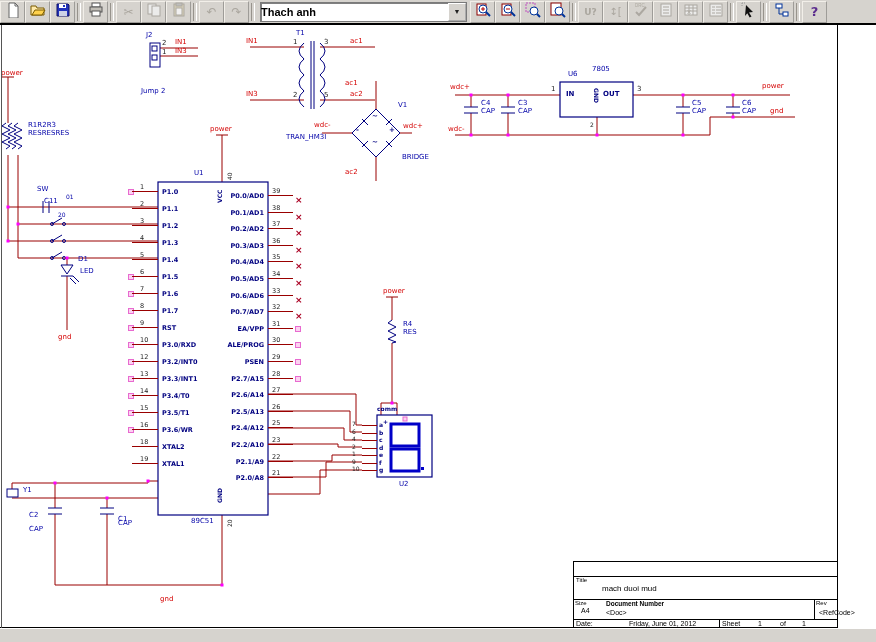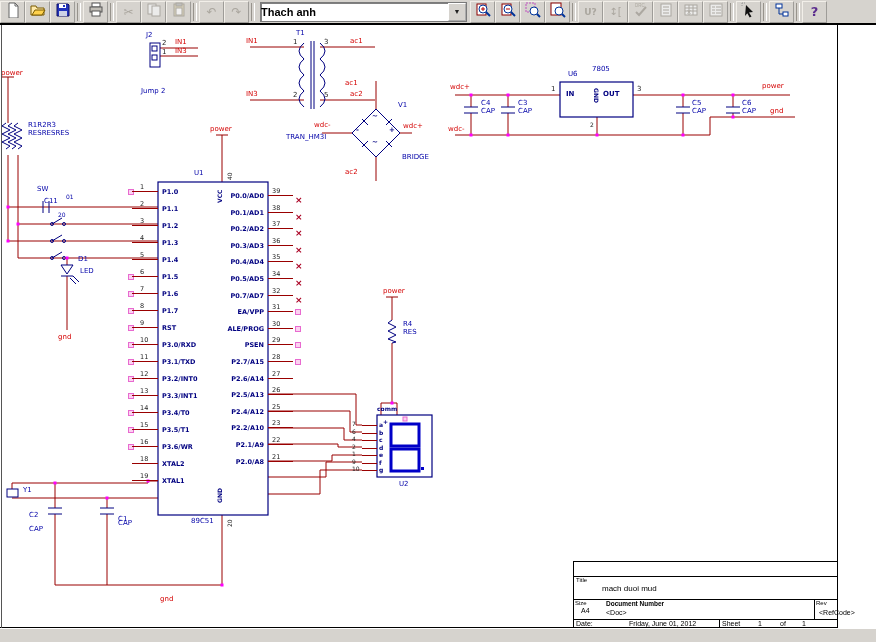--- a/index.html
+++ b/index.html
@@ -442,26 +442,20 @@
           <span class="pname">RST</span>
         </div>
 
         <div class="prow lrow">
           <span class="mark" data-t="sq"></span>
           <span class="pw"></span>
           <span class="pnum">10</span>
           <span class="pname">P3.0/RXD</span>
         </div>
 
-        <div class="prow lrow">
-          <span class="mark" data-t="sq"></span>
-          <span class="pw"></span>
-          <span class="pnum">11</span>
-          <span class="pname">P3.1/TXD</span>
-        </div>
 
         <div class="prow lrow">
           <span class="mark" data-t="sq"></span>
           <span class="pw"></span>
           <span class="pnum">12</span>
           <span class="pname">P3.2/INT0</span>
         </div>
 
         <div class="prow lrow">
           <span class="mark" data-t="sq"></span>
@@ -543,20 +537,26 @@
           <span class="mark" data-t="x"></span>
         </div>
 
         <div class="prow rrow">
           <span class="pname">P0.5/AD5</span>
           <span class="pw"></span>
           <span class="pnum">34</span>
           <span class="mark" data-t="x"></span>
         </div>
 
+        <div class="prow rrow">
+          <span class="pname">P0.6/AD6</span>
+          <span class="pw"></span>
+          <span class="pnum">33</span>
+          <span class="mark" data-t="x"></span>
+        </div>
 
         <div class="prow rrow">
           <span class="pname">P0.7/AD7</span>
           <span class="pw"></span>
           <span class="pnum">32</span>
           <span class="mark" data-t="x"></span>
         </div>
 
         <div class="prow rrow">
           <span class="pname">EA/VPP</span>

